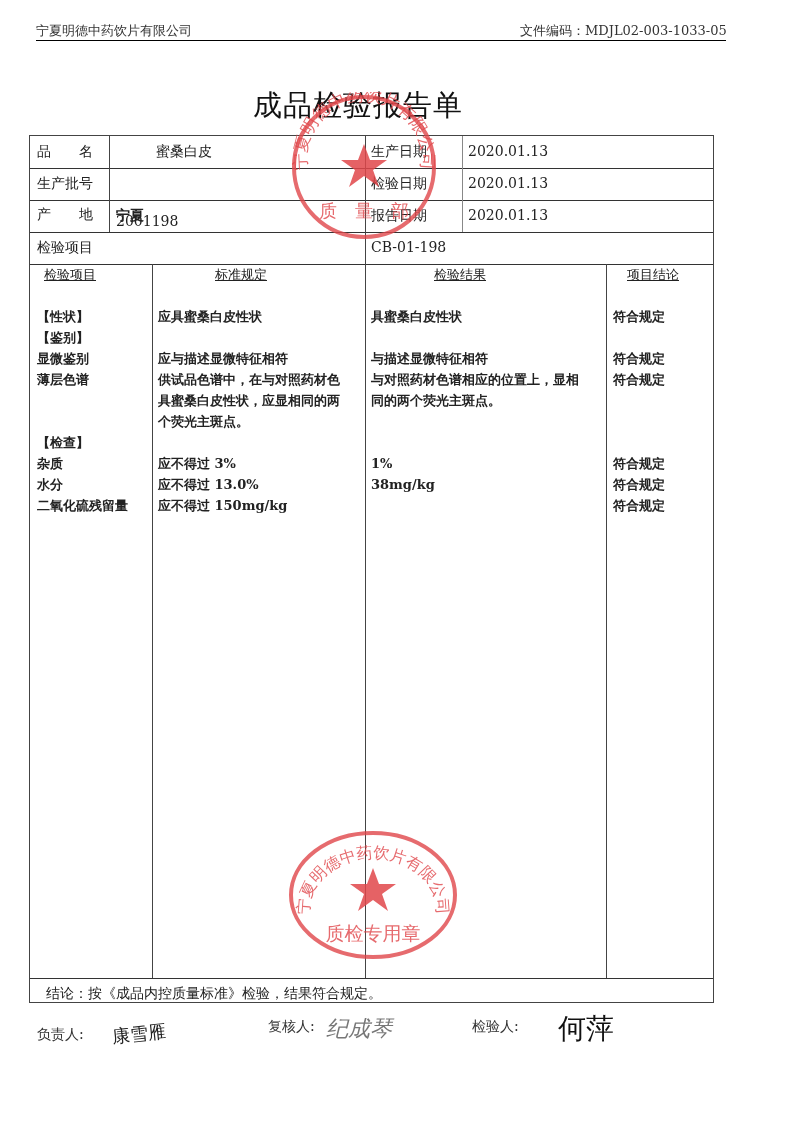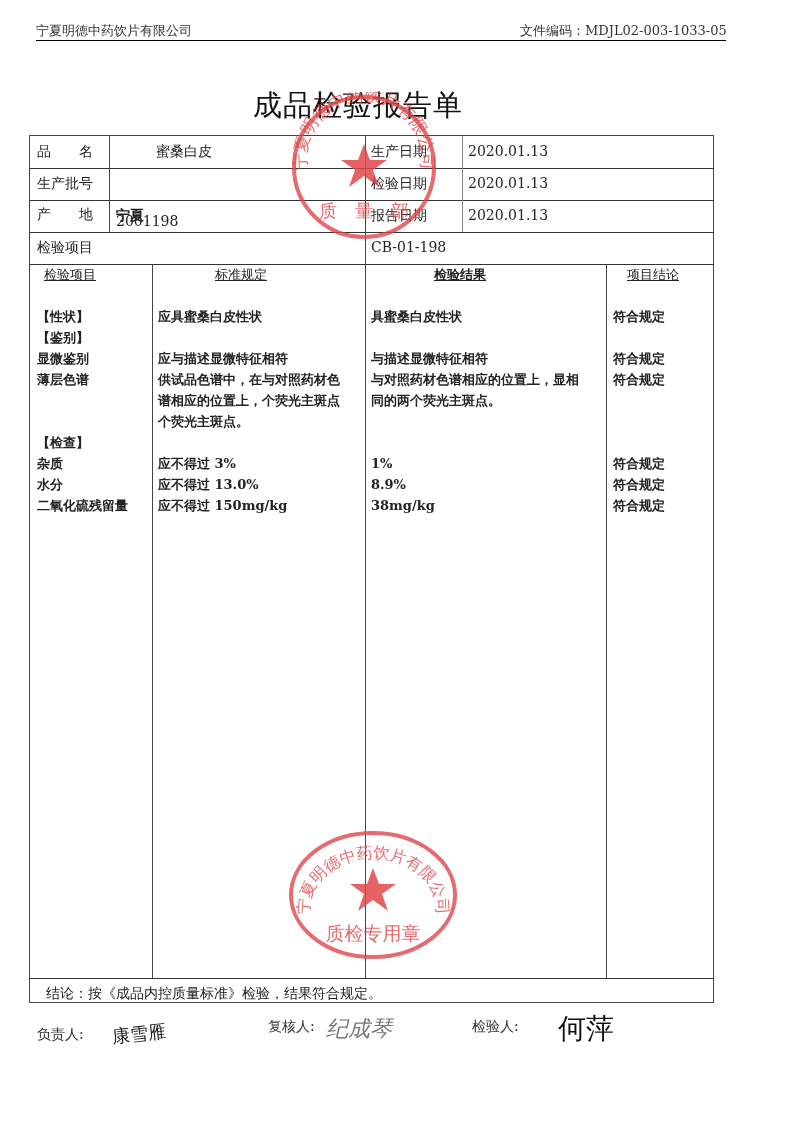--- a/index.html
+++ b/index.html
@@ -56,57 +56,56 @@
 
 <div class="cell" style="left:371px;top:143px;">生产日期</div>
 <div class="cell" style="left:468px;top:143px;">2020.01.13</div>
 <div class="cell" style="left:371px;top:175px;">检验日期</div>
 <div class="cell" style="left:468px;top:175px;">2020.01.13</div>
 <div class="cell" style="left:371px;top:207px;">报告日期</div>
 <div class="cell" style="left:468px;top:207px;">2020.01.13</div>
 
 <div class="cell ul" style="left:44px;top:266px;font-size:13px;">检验项目</div>
 <div class="cell ul" style="left:215px;top:266px;font-size:13px;">标准规定</div>
-<div class="cell ul" style="left:434px;top:266px;font-size:13px;font-weight:bold;">检验结果</div>
+<div class="cell ul" style="left:434px;top:266px;font-size:13px;">检验结果</div>
 <div class="cell ul" style="left:627px;top:266px;font-size:13px;">项目结论</div>
 
 <div class="body-text" style="left:37px;top:306px;">
   <div>【性状】</div>
   <div>【鉴别】</div>
   <div>显微鉴别</div>
   <div>薄层色谱</div>
   <div style="height:42px"></div>
   <div>【检查】</div>
   <div>杂质</div>
   <div>水分</div>
   <div>二氧化硫残留量</div>
 </div>
 
 <div class="body-text" style="left:158px;top:306px;">
   <div>应具蜜桑白皮性状</div>
   <div style="height:21px"></div>
   <div>应与描述显微特征相符</div>
   <div>供试品色谱中，在与对照药材色</div>
-  <div>谱相应的位置上，个荧光主斑点</div>
+  <div>具蜜桑白皮性状，应显相同的两</div>
   <div>个荧光主斑点。</div>
   <div style="height:21px"></div>
   <div>应不得过 3%</div>
   <div>应不得过 13.0%</div>
   <div>应不得过 150mg/kg</div>
 </div>
 
 <div class="body-text" style="left:371px;top:306px;">
   <div>具蜜桑白皮性状</div>
   <div style="height:21px"></div>
   <div>与描述显微特征相符</div>
   <div>与对照药材色谱相应的位置上，显相</div>
   <div>同的两个荧光主斑点。</div>
   <div style="height:42px"></div>
   <div>1%</div>
-  <div>8.9%</div>
   <div>38mg/kg</div>
 </div>
 
 <div class="body-text" style="left:613px;top:306px;">
   <div>符合规定</div>
   <div style="height:21px"></div>
   <div>符合规定</div>
   <div>符合规定</div>
   <div style="height:63px"></div>
   <div>符合规定</div>

